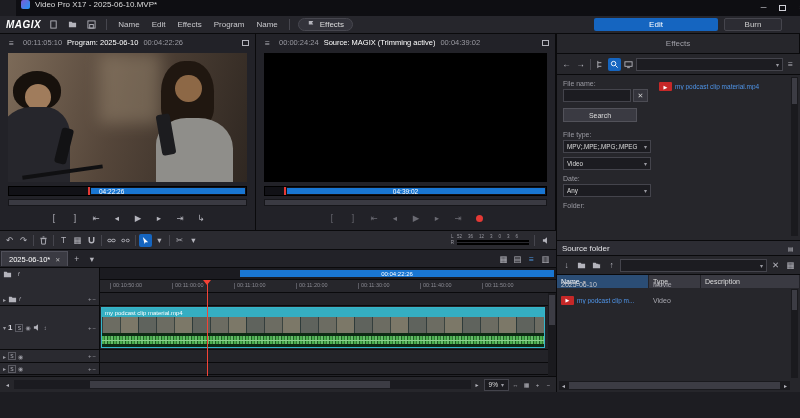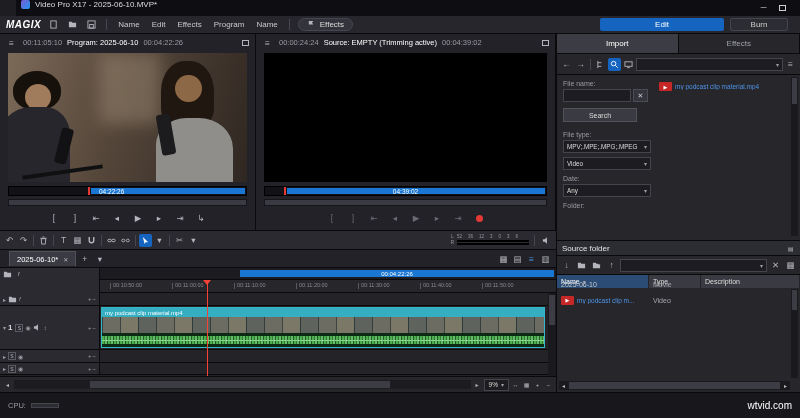--- a/index.html
+++ b/index.html
@@ -16,21 +16,21 @@
   .box-glyph{width:7px;height:6px;border:1px solid currentColor;display:inline-block}
 
   
   .menubar{left:0;top:16px;width:800px;height:18px;background:#26262c;border-bottom:1px solid #0a0a0c;display:flex;align-items:center;gap:6px;padding:0 6px}
   .logo{font-style:italic;font-weight:bold;color:#fff;font-size:10px;letter-spacing:.5px}
   .menu-item{padding:0 3px;color:#c8c8cc}
   .sep{width:1px;height:11px;background:#46464e;margin:0 2px}
   .feedback{display:flex;align-items:center;gap:4px;background:#33333b;border:1px solid #47474f;border-radius:8px;padding:1px 8px;color:#ddd}
   .mode-btn{height:13px;display:flex;align-items:center;justify-content:center;border-radius:2px}
   .edit-btn{width:124px;background:#1565c0;color:#fff;margin-left:auto}
-  .burn-btn{width:58px;background:#2c2c33;border:1px solid #45454d;color:#ccc;margin-right:6px}
+  .burn-btn{width:58px;background:#2c2c33;border:1px solid #45454d;color:#ccc;margin-right:12px}
 
   
   .ic{width:13px;height:13px;display:inline-flex;align-items:center;justify-content:center;font-size:8.5px;color:#b4b4bc;flex:none}
   .ic svg{width:9px;height:9px;stroke:currentColor;fill:none;stroke-width:1}
   .ic.fill svg{fill:currentColor;stroke:none}
   .ic.active{background:#1565c0;border-radius:2px;color:#fff}
   .ic.blue{color:#4f9ce8}
   .ic.dim{color:#6a6a72}
   .mini{width:9px;height:9px;font-size:6px}
 
@@ -110,21 +110,21 @@
 
   
   .tl-toolbar{left:0;top:230px;width:556px;height:20px;background:#2a2a30;border-top:1px solid #0a0a0c;border-bottom:1px solid #0a0a0c;display:flex;align-items:center;gap:1px;padding:0 3px}
   .meter{margin-left:auto;display:flex;align-items:center;gap:3px}
   .lr{display:flex;flex-direction:column;font-size:4.5px;color:#9a9aa2;line-height:1.3;text-align:center}
   .meter-body{display:flex;flex-direction:column;gap:1px}
   .meter-scale{display:flex;gap:6px;font-size:4.5px;color:#9a9aa2;line-height:1}
   .meter-bar{height:2px;background:#15151a;border:1px solid #000;width:72px}
 
   
-  .tl-tabs{left:0;top:250px;width:556px;height:18px;background:#222228;border-bottom:1px solid #0a0a0c;display:flex;align-items:center;padding-left:9px;gap:2px}
+  .tl-tabs{left:0;top:250px;width:556px;height:18px;background:#222228;border-bottom:1px solid #0a0a0c;display:flex;align-items:center;padding-left:1px;gap:2px}
   .seq-tab{display:flex;align-items:center;gap:5px;background:#3a3a42;height:15px;padding:0 7px;font-size:7.5px;color:#fff;border:1px solid #50505a;border-bottom:none}
   .tl-view{margin-left:auto;display:flex;gap:1px;padding-right:4px}
 
   
   .tl-body{left:0;top:268px;width:556px;height:124px;background:#222227}
   .range-head{position:absolute;left:0;top:0;width:100px;height:12px;background:#2a2a30;border-right:1px solid #0a0a0c;display:flex;align-items:center;gap:2px;padding:0 3px}
   .range-bar{position:absolute;left:100px;right:0;top:0;height:12px;background:#1b1b20;border-bottom:1px solid #0a0a0c}
   .range-sel{position:absolute;left:140px;right:2px;top:2px;bottom:2px;background:#1976d2;display:flex;align-items:center;justify-content:center;font-size:6px;color:#fff}
   .ruler-head{position:absolute;left:0;top:12px;width:100px;height:13px;background:#2a2a30;border-right:1px solid #0a0a0c}
   .ruler{position:absolute;left:100px;right:0;top:12px;height:13px;background:#26262b;border-bottom:1px solid #0a0a0c;overflow:hidden}
@@ -258,21 +258,21 @@
       <span class="ic">▸</span>
       <span class="ic">⇥</span>
       <span class="ic">↳</span>
     </div>
   </div>
 
   <div class="abs monitor source">
     <div class="mon-head">
       <span class="ic">≡</span>
       <span class="tc">00:00:24:24</span>
-      <span class="mon-title">Source: EMPTY (Trimming active)</span>
+      <span class="mon-title">Source: MAGIX (Trimming active)</span>
       <span class="tc">00:04:39:02</span>
       <span class="ic mini" style="margin-left:auto">
           <span class="box-glyph"></span>
         </span>
     </div>
     <div class="preview"></div>
     <div class="scrubber">
       <div class="scrub-fill" style="left:22px;right:1px"></div>
       <div class="playmark" style="left:19px"></div>
       <div class="scrub-label" style="left:50%;transform:translateX(-50%)">04:39:02</div>
@@ -289,21 +289,20 @@
       <span class="ic dim">▸</span>
       <span class="ic dim">⇥</span>
       <span class="ic">
           <span class="rec"></span>
         </span>
     </div>
   </div>
 
   <div class="abs import">
     <div class="tabs">
-      <span class="tab active">Import</span>
       <span class="tab">Effects</span>
     </div>
     <div class="mp-toolbar">
       <span class="ic">←</span>
       <span class="ic">→</span>
       <span class="sep"></span>
       <span class="ic">
           <svg viewBox="0 0 10 10">
             <path d="M2 1v8M2 3h4M2 7h4"></path>
           </svg>
@@ -621,19 +620,14 @@
         <span>9%</span>
         <span class="caret">▾</span>
       </span>
       <span class="ic mini">↔</span>
       <span class="ic mini">▦</span>
       <span class="ic mini">+</span>
       <span class="ic mini">−</span>
     </div>
   </div>
 
-  <div class="abs statusbar">
-    <span>CPU:</span>
-    <span class="cpu-meter"></span>
-    <span class="watermark">wtvid.com</span>
-  </div>
 
 </div>
 
 </body></html>

